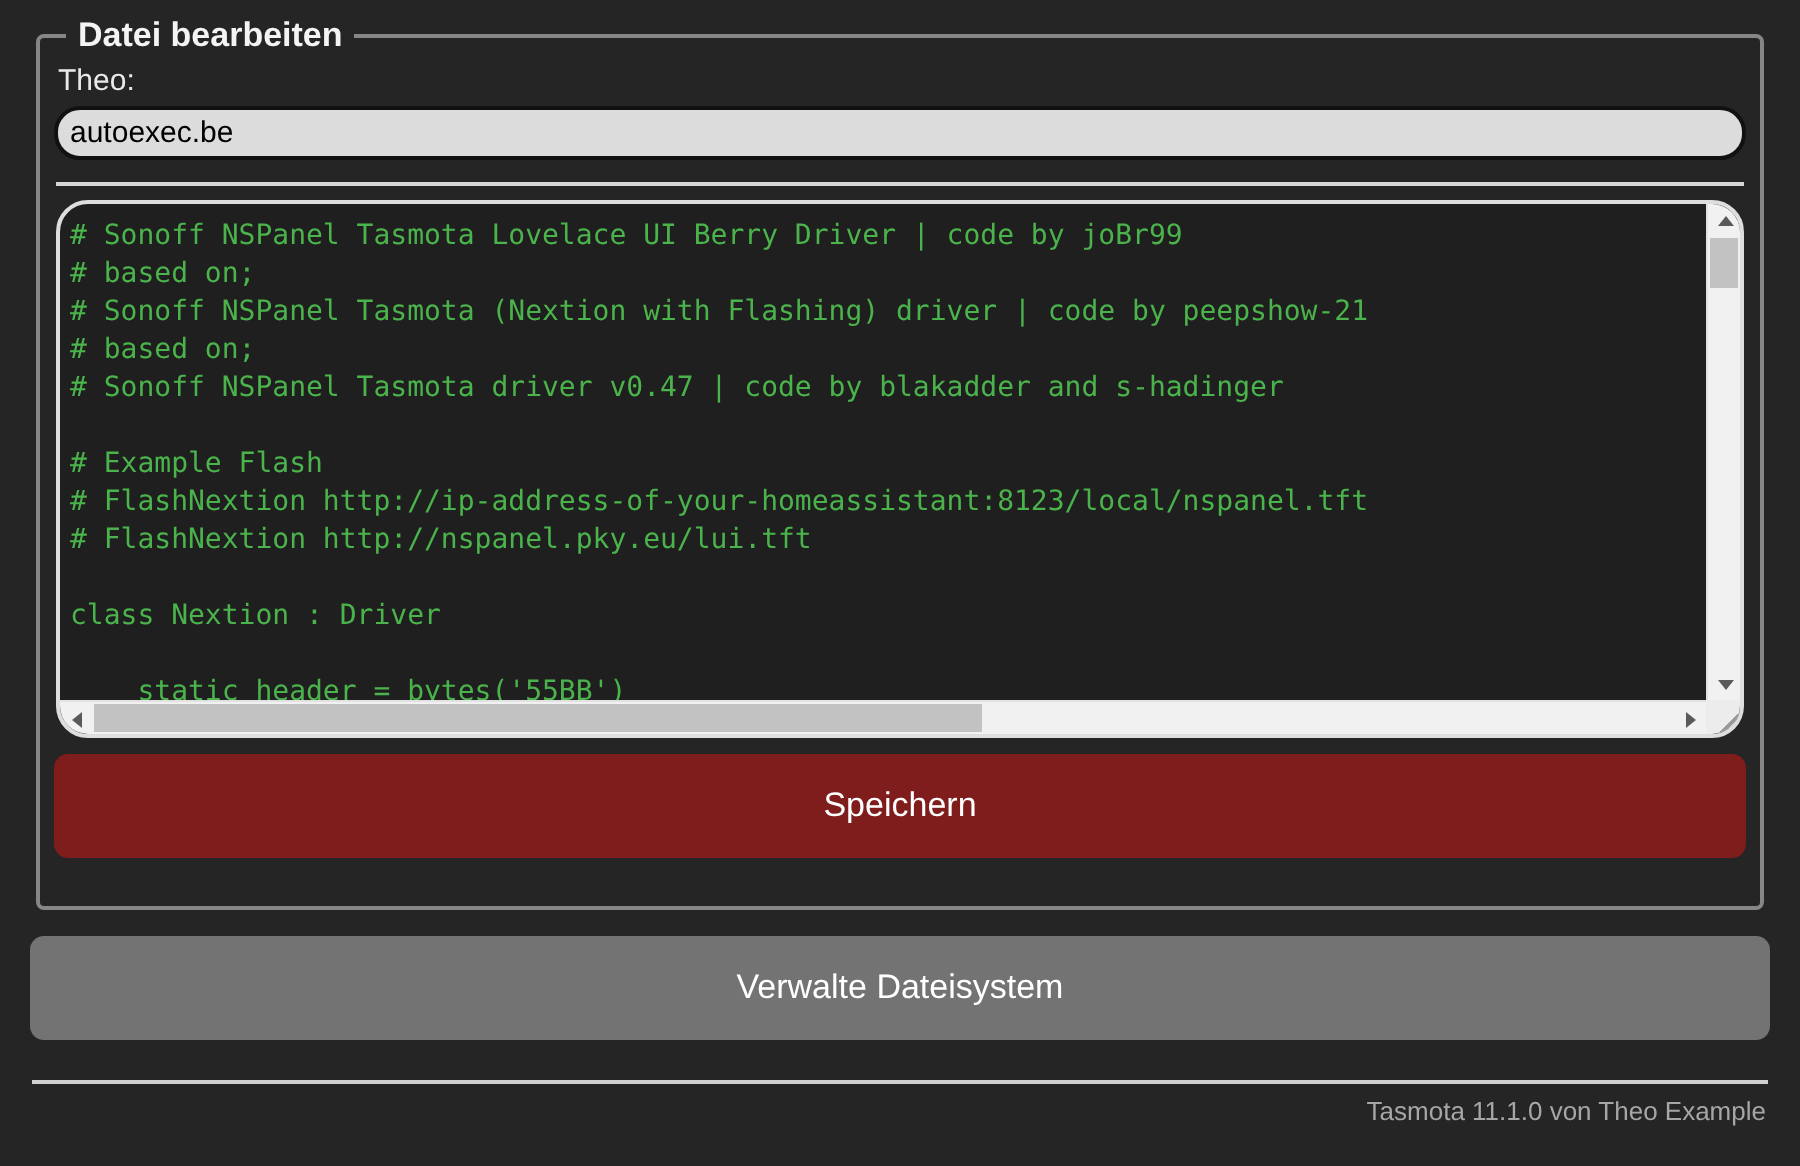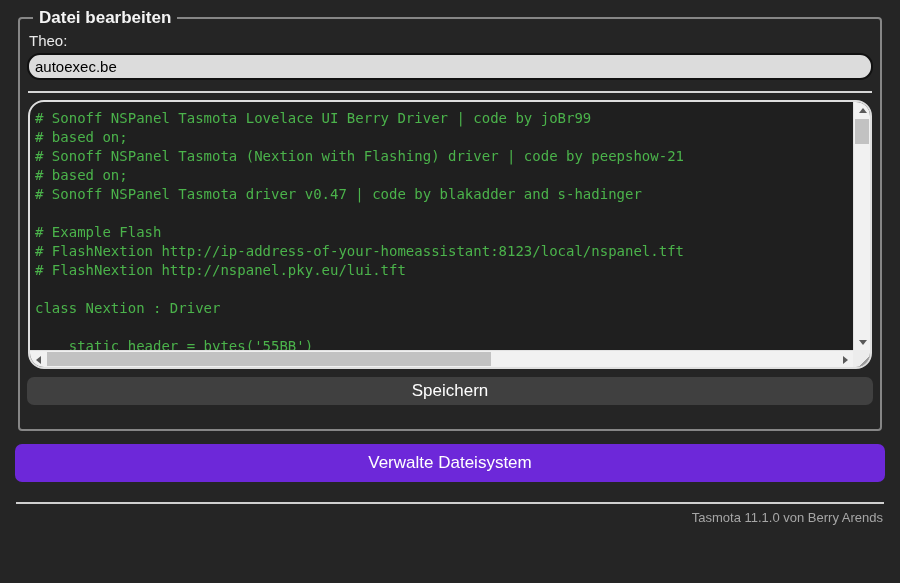--- a/index.html
+++ b/index.html
@@ -128,27 +128,27 @@
     width: 100%;
     border: none;
     border-radius: 7px;
     color: #ffffff;
     font-family: "Liberation Sans", sans-serif;
     font-size: 17px;
     cursor: pointer;
     text-align: center;
   }
   .save-btn {
-    height: 28px;
-    background: #404040;
+    height: 52px;
+    background: #7f1d1d;
     margin-top: 2px;
   }
   .manage-btn {
-    height: 38px;
-    background: #6d28d9;
+    height: 52px;
+    background: #737373;
     margin-top: 13px;
   }
 
   .footer { margin-top: 20px; }
   hr.footer-rule {
     border: none;
     border-top: 2px solid #d0d0d0;
     margin: 0 1px;
   }
   .footer-text {
@@ -216,16 +216,16 @@
       </div>
     </div>
 
     <button class="btn save-btn">Speichern</button>
   </fieldset>
 
   <button class="btn manage-btn">Verwalte Dateisystem</button>
 
   <div class="footer">
     <hr class="footer-rule">
-    <a class="footer-text">Tasmota 11.1.0 von Berry Arends</a>
+    <a class="footer-text">Tasmota 11.1.0 von Theo Example</a>
   </div>
 
 </div>
 
 </body></html>

